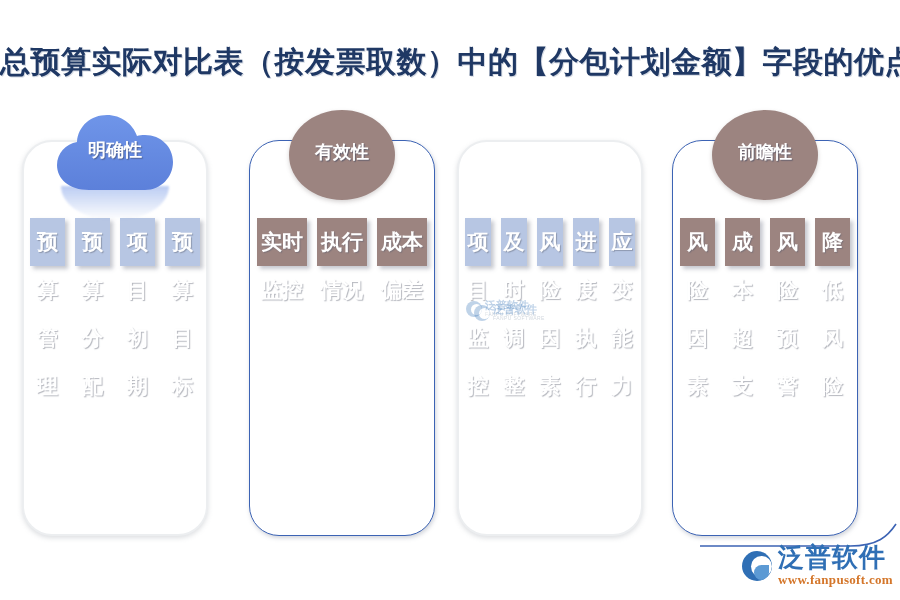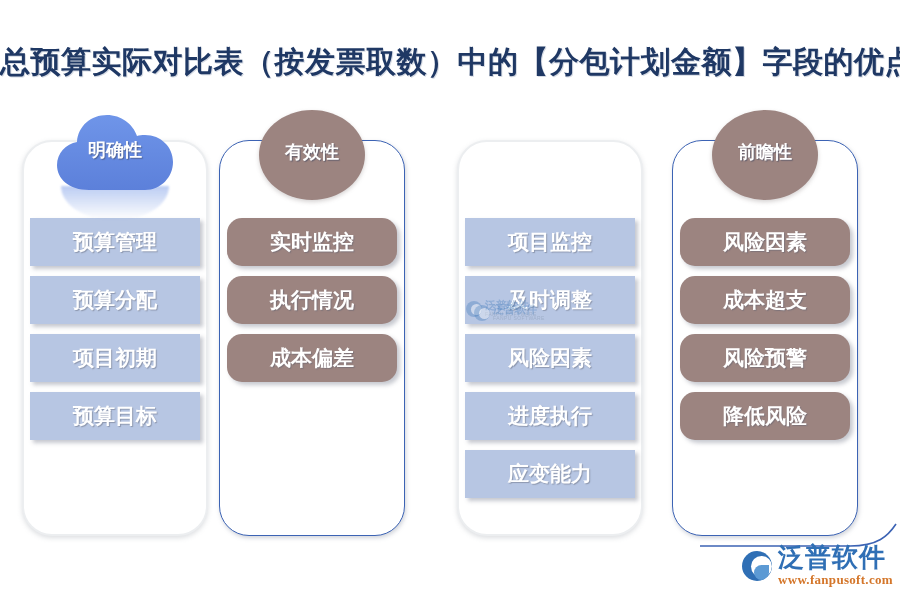--- a/index.html
+++ b/index.html
@@ -37,21 +37,21 @@
   }
 
   
   .column {
     position: absolute;
     top: 140px;
     width: 186px;
     height: 396px;
   }
   .col-0 { left: 22px; }
-  .col-1 { left: 219px; }
+  .col-1 { left: 249px; }
   .col-2 { left: 457px; }
   .col-3 { left: 672px; }
 
   .col-frame {
     position: absolute;
     left: 0;
     top: 0;
     width: 100%;
     height: 100%;
     box-sizing: border-box;
@@ -67,35 +67,35 @@
     border: 1.6px solid #3c63b4;
     box-shadow: 1px 2px 4px rgba(120,130,150,0.35);
   }
 
   .items {
     position: absolute;
     left: 8px;
     top: 78px;
     right: 8px;
     display: flex;
-    flex-direction: column;
+    flex-direction: row;
     gap: 10px;
   }
   .item {
     height: 48px;
     line-height: 48px;
     text-align: center;
     font-size: 21px;
     font-weight: bold;
     color: #ffffff;
     text-shadow: 1px 1px 1px rgba(90,95,110,0.45);
     box-shadow: 3px 3px 4px rgba(120,125,140,0.42);
   }
   .item-blue  { background: #b7c6e3; }
-  .item-brown { background: #9c8480; border-radius: 15px; }
+  .item-brown { background: #9c8480; }
 
   
   .head-cloud {
     position: absolute;
     left: 50%;
     top: -28px;
     transform: translateX(-50%);
     width: 124px;
     height: 82px;
     z-index: 5;

